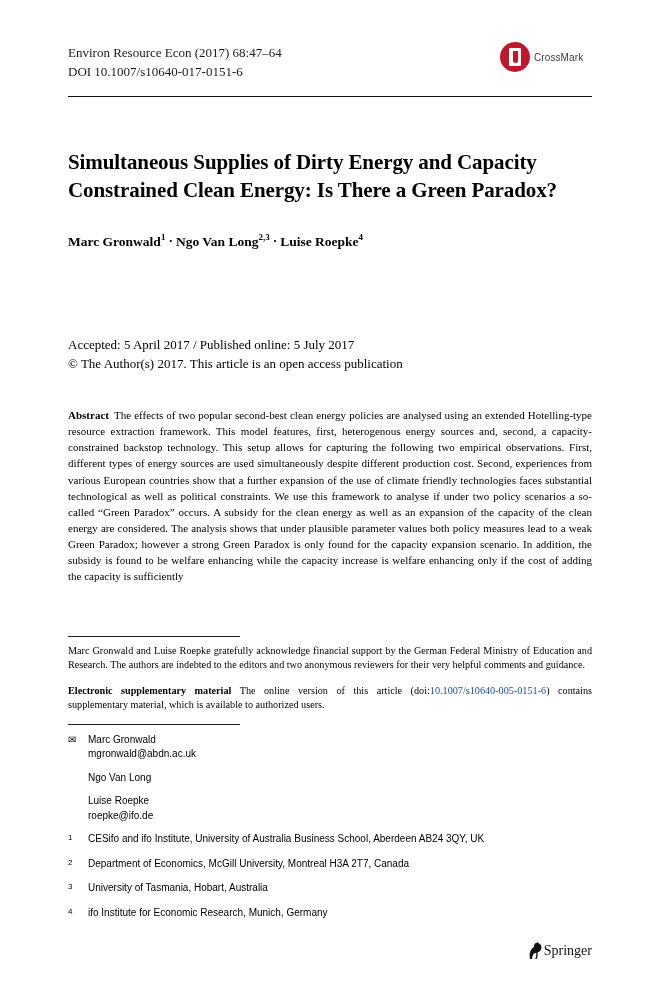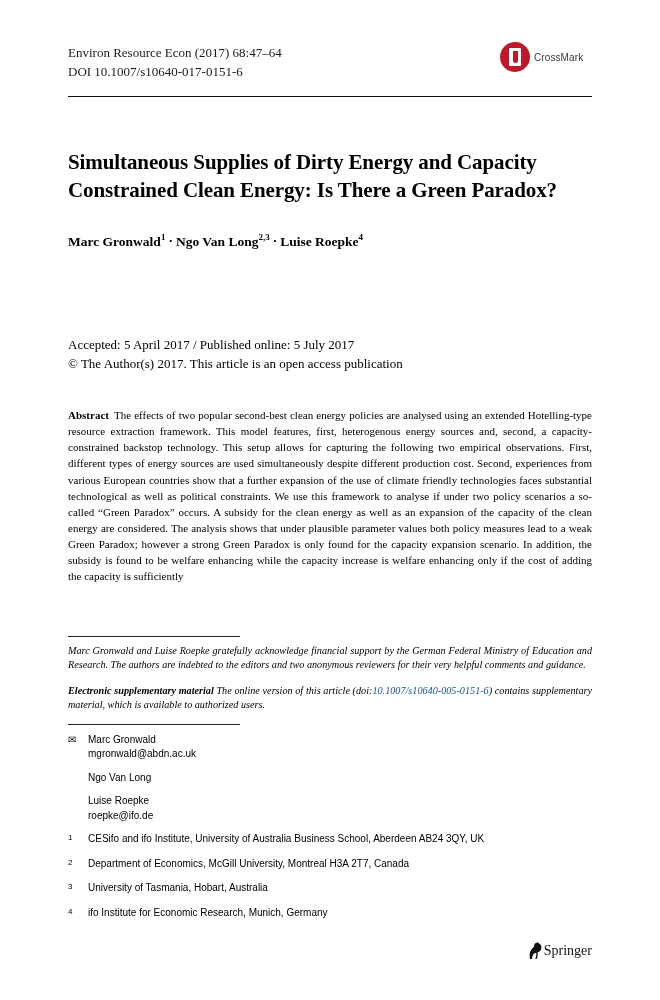--- a/index.html
+++ b/index.html
@@ -149,21 +149,20 @@
   }
   .fn-rule {
     border: 0;
     border-top: 0.8px solid #222;
     width: 172px;
     margin: 0 0 7px 0;
   }
   .fn-para {
     margin: 0 0 11px 0;
     text-align: justify;
-    font-style: italic;
   }
   .fn-bold {
     font-weight: bold;
   }
   .doi-link {
     color: #1a4fa0;
     text-decoration: none;
   }
   .fn-rule2 {
     border: 0;

